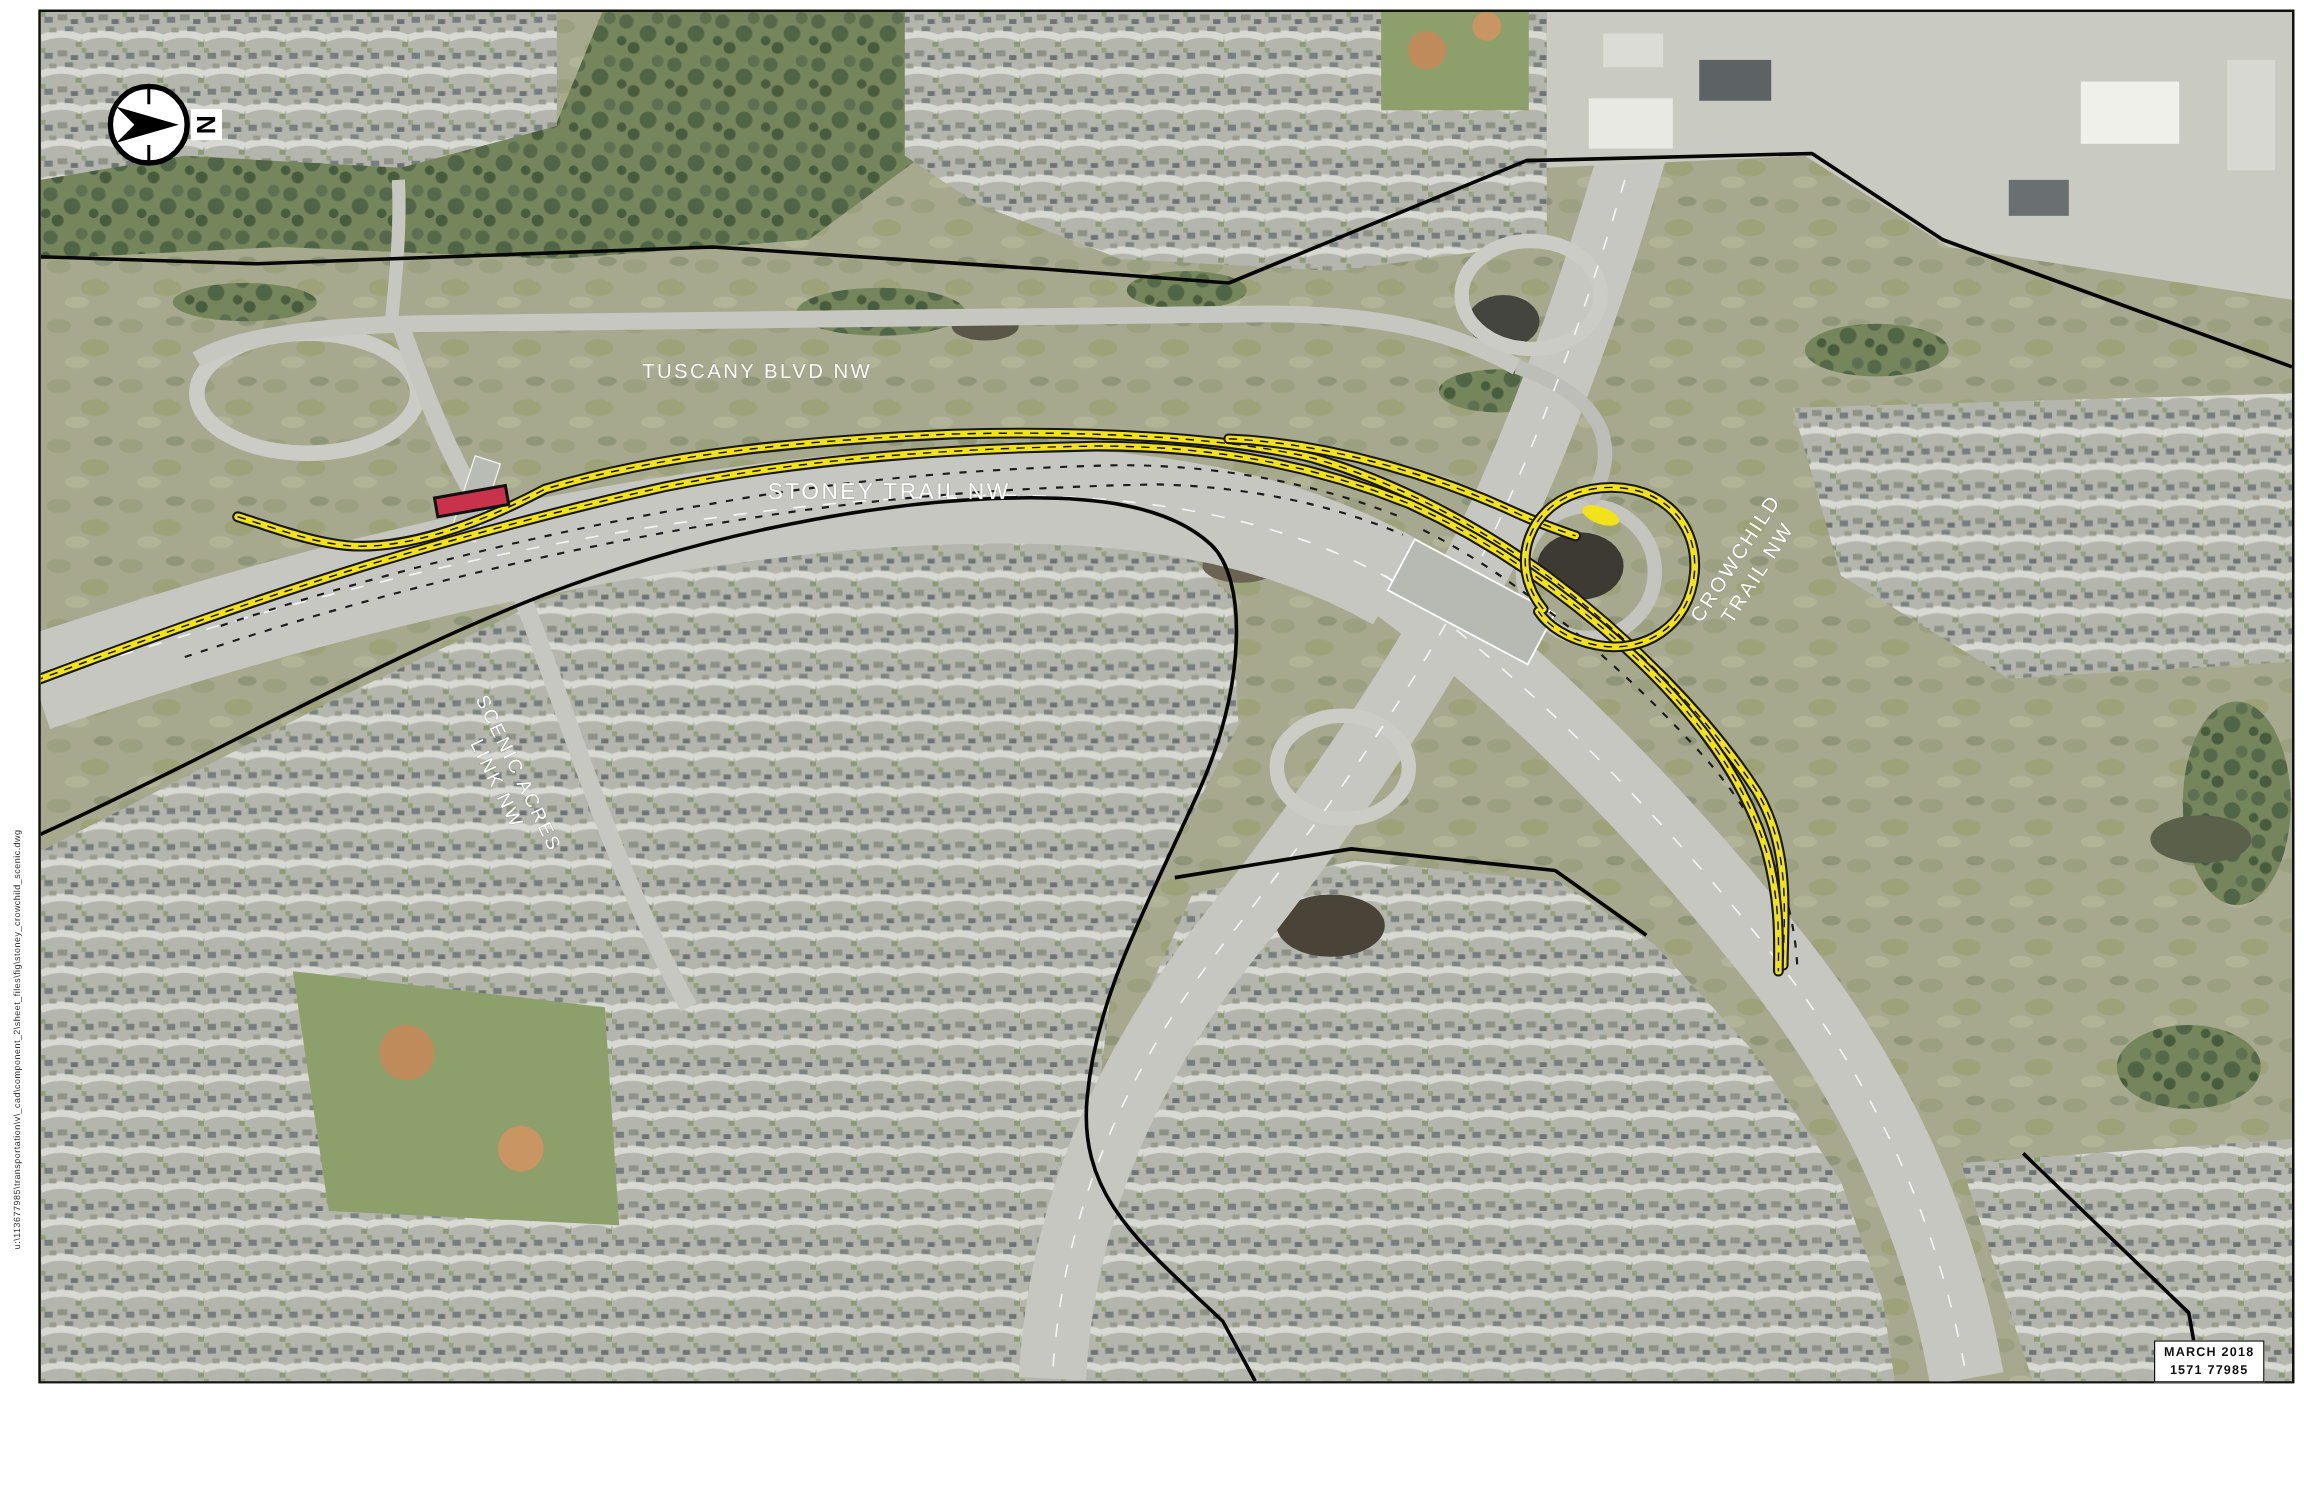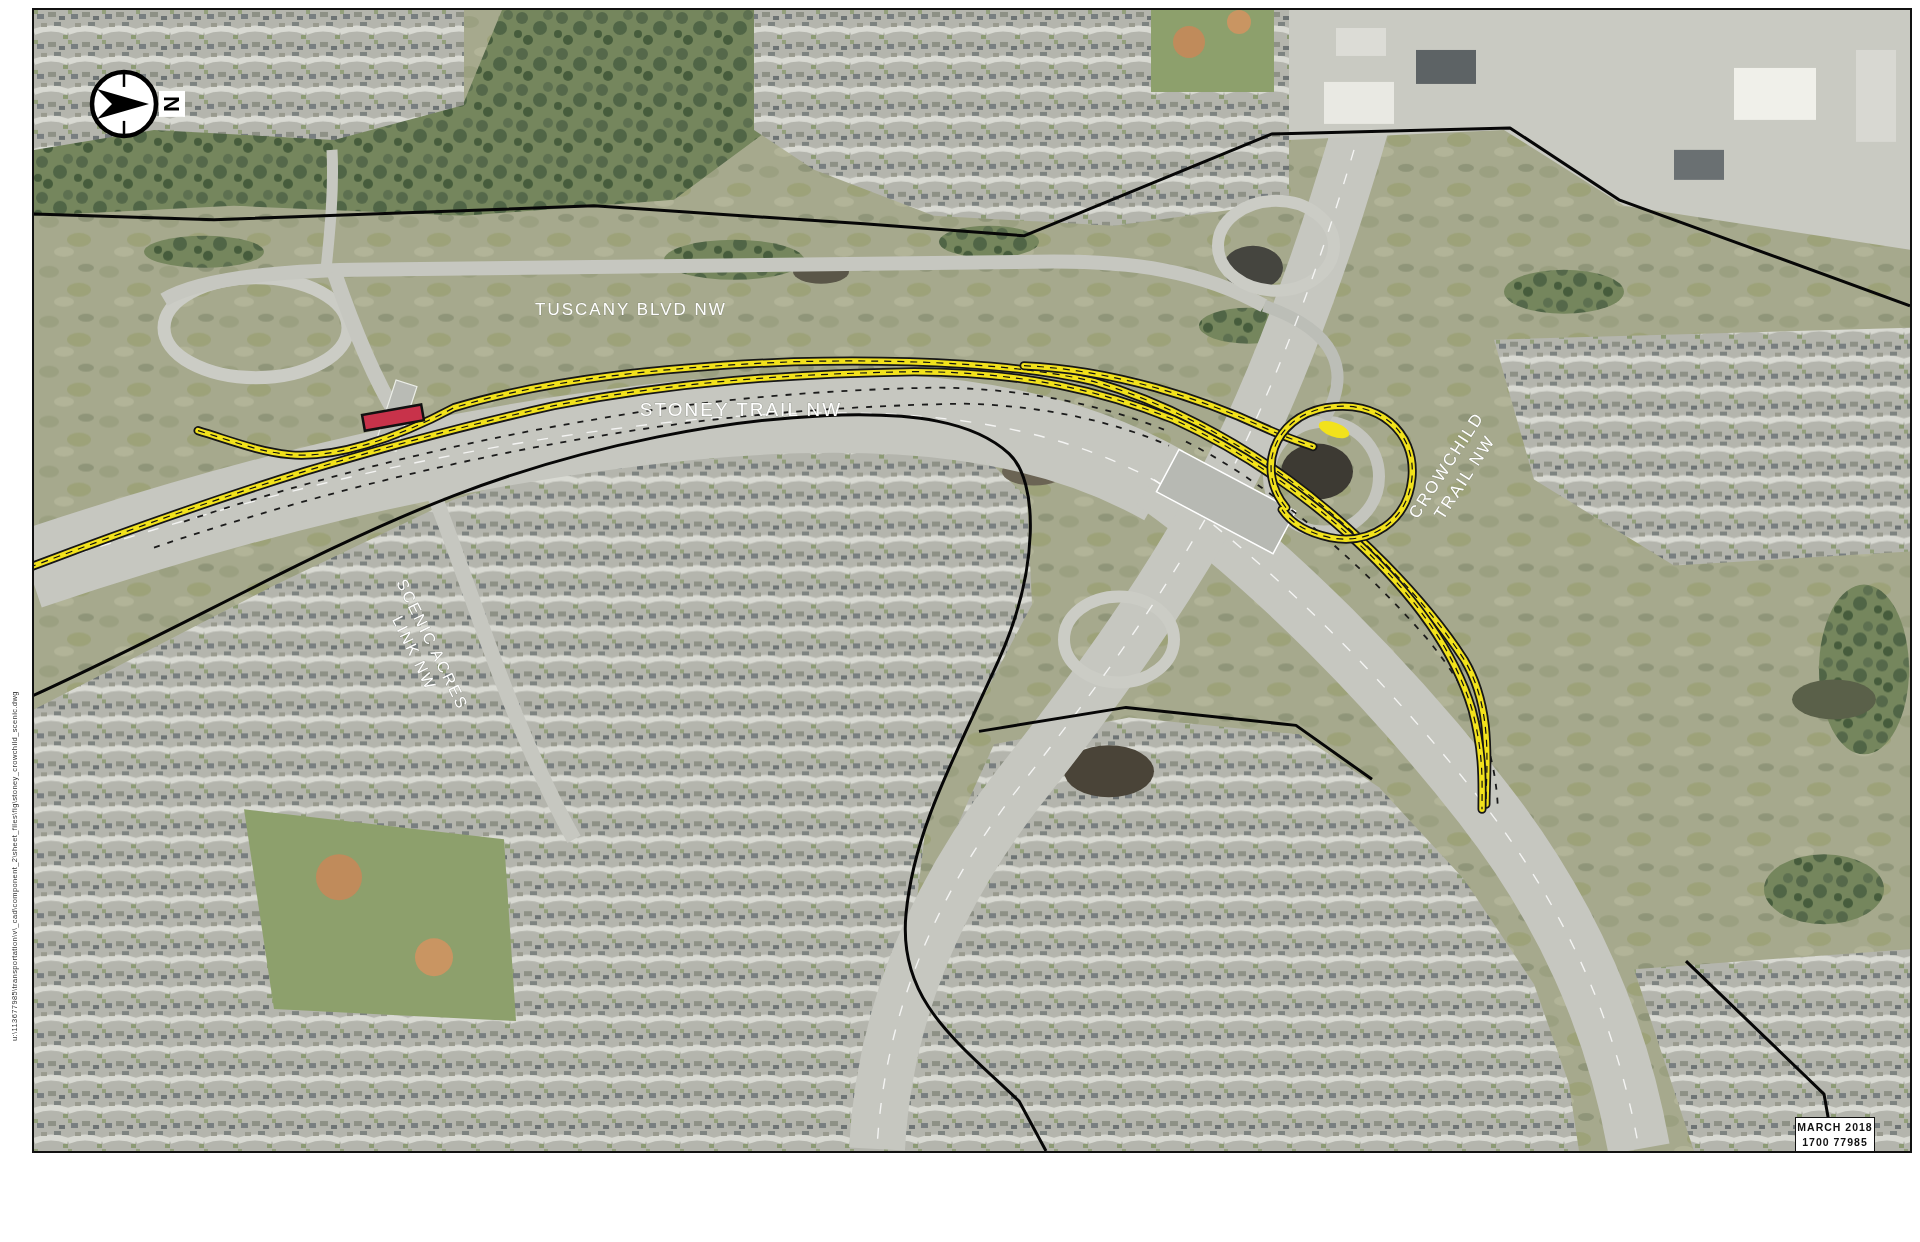--- a/index.html
+++ b/index.html
@@ -21,21 +21,21 @@
   .rw{fill:none;stroke:#070707;stroke-width:3;stroke-linejoin:round;}
   .road{fill:none;stroke:#c6c7c0;}
   .roadD{fill:none;stroke:#bcbeb7;}
   .lane{fill:none;stroke:#ffffff;stroke-width:1.4;stroke-dasharray:11 14;opacity:.8;}
 
   
   .side-note{position:absolute;left:10px;top:1041px;width:505px;transform:rotate(-90deg);
              transform-origin:0 0;font-size:7.5px;color:#333;letter-spacing:.4px;white-space:nowrap;}
 
   
-  .date-box{position:absolute;left:1795px;top:1117px;width:80px;height:35px;background:#fff;
+  .date-box{position:absolute;left:1795px;top:1117px;width:92px;height:35px;background:#fff;
             border:1.5px solid #111;box-sizing:border-box;font-size:10.5px;font-weight:bold;
             letter-spacing:1px;color:#111;text-align:center;line-height:15px;padding-top:2px;}
 
   
   .footer{position:absolute;left:0;top:1153px;width:1920px;height:89px;background:#fff;}
   .stantec{position:absolute;left:62px;top:1150px;width:260px;}
 </style>
 </head>
 <body>
 
@@ -203,21 +203,21 @@
         <line x1="0" y1="17" x2="0" y2="31" stroke="#000" stroke-width="2.5"></line>
         <polygon points="-27,-15 25,0 -27,15 -12,0" fill="#000"></polygon>
         <rect x="35" y="-13" width="26" height="26" fill="#ffffff"></rect>
         <text x="48" y="0" font-size="22" font-weight="bold" fill="#000" text-anchor="middle" transform="rotate(90 48 0)" dominant-baseline="central">N</text>
       </g>
     </svg>
   </div>
 
   <div class="date-box">
     <div>MARCH  2018</div>
-    <div>1700  77985</div>
+    <div>1571  77985</div>
   </div>
 
   <div class="footer">
 
     <div class="stantec">
       
       
       
     </div>
 

